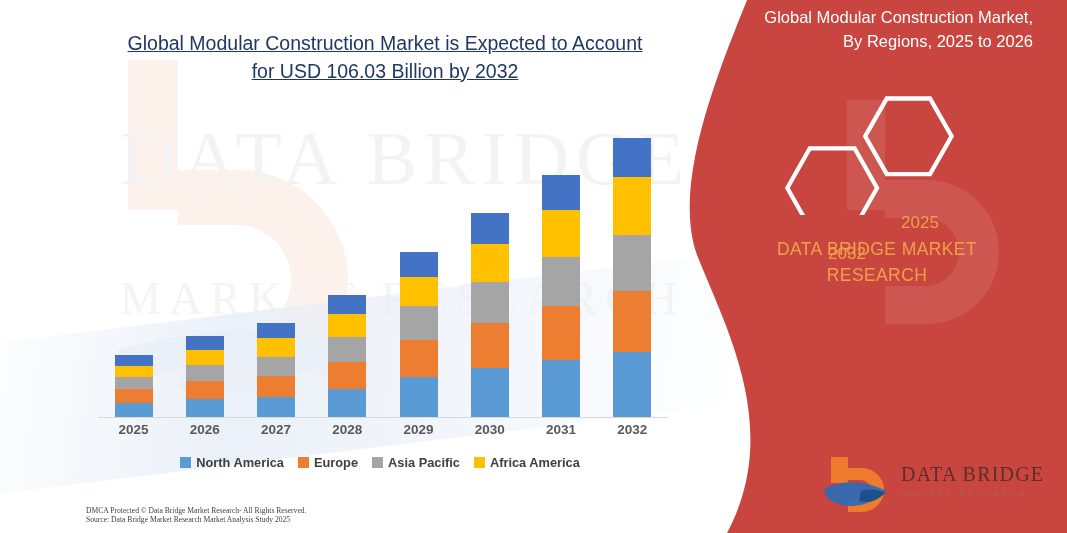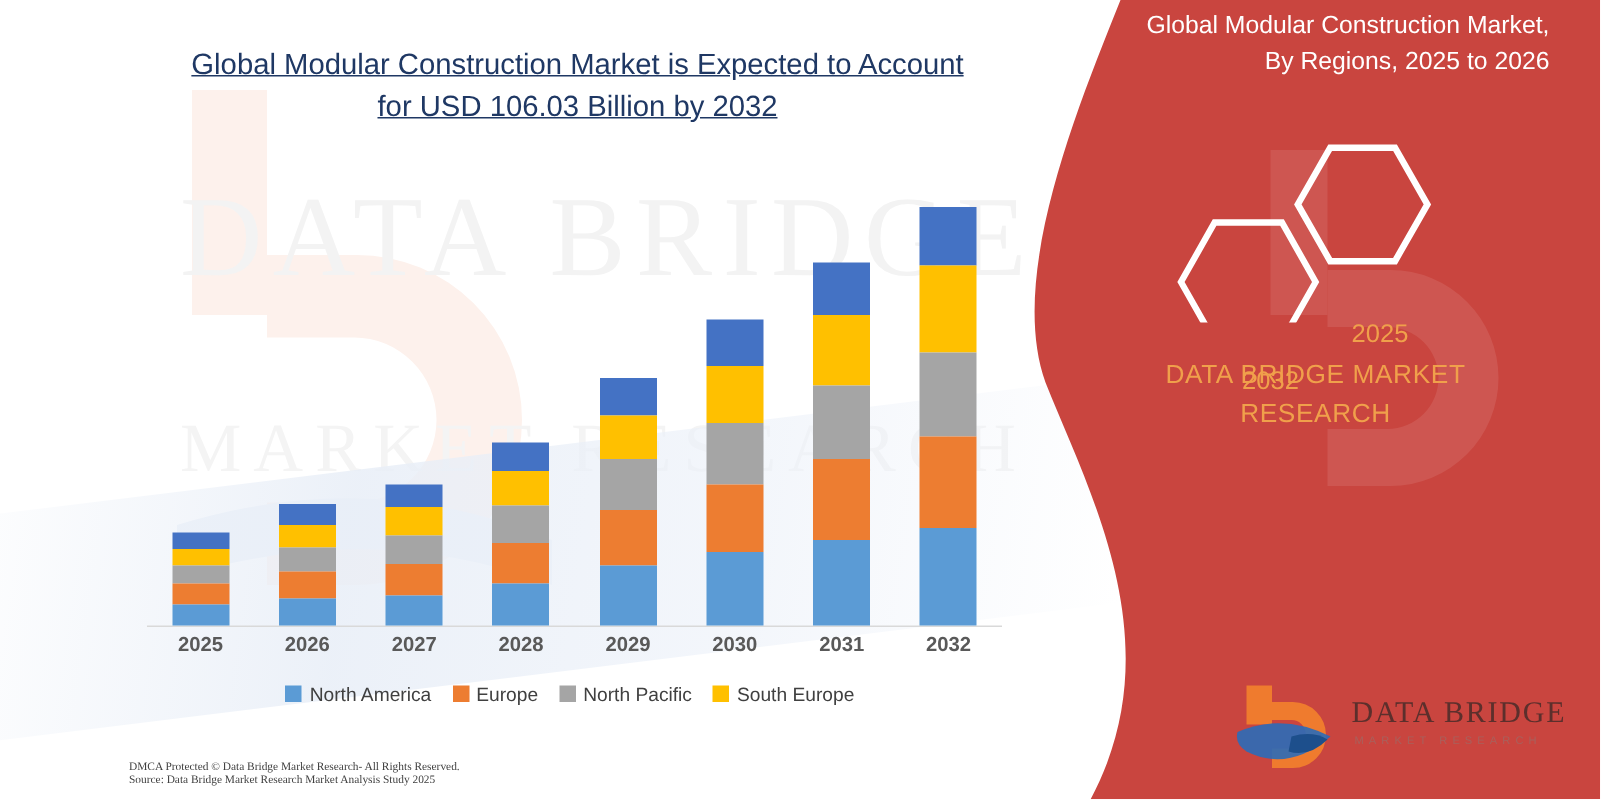--- a/index.html
+++ b/index.html
@@ -142,21 +142,21 @@
     align-items: center;
     gap: 5px;
     white-space: nowrap;
   }
   .legend-swatch {
     width: 11px; height: 11px;
     flex: 0 0 11px;
   }
   .legend-label {
     font-size: 12.8px;
-    font-weight: normal;
+    font-weight: bold;
     color: #404040;
   }
 
   
   .footer {
     position: absolute;
     left: 0; top: 506px;
     width: 700px;
     display: flex;
     justify-content: space-between;
@@ -351,25 +351,25 @@
       <div class="legend-item">
         <span class="legend-swatch" style="background: rgb(91, 155, 213);"></span>
         <span class="legend-label">North America</span>
       </div>
       <div class="legend-item">
         <span class="legend-swatch" style="background: rgb(237, 125, 49);"></span>
         <span class="legend-label">Europe</span>
       </div>
       <div class="legend-item">
         <span class="legend-swatch" style="background: rgb(165, 165, 165);"></span>
-        <span class="legend-label">North Pacific</span>
+        <span class="legend-label">Asia Pacific</span>
       </div>
       <div class="legend-item">
         <span class="legend-swatch" style="background: rgb(255, 192, 0);"></span>
-        <span class="legend-label">South Europe</span>
+        <span class="legend-label">Africa America</span>
       </div>
     </div>
 
   <div class="footer">
     <span>DMCA Protected © Data Bridge Market Research-  All Rights Reserved.</span>
     <span>Source: Data Bridge Market Research  Market Analysis Study 2025</span>
   </div>
 
   <div class="red-panel">
     <svg class="red-shape" viewBox="0 0 380 533" preserveAspectRatio="none" aria-hidden="true">

